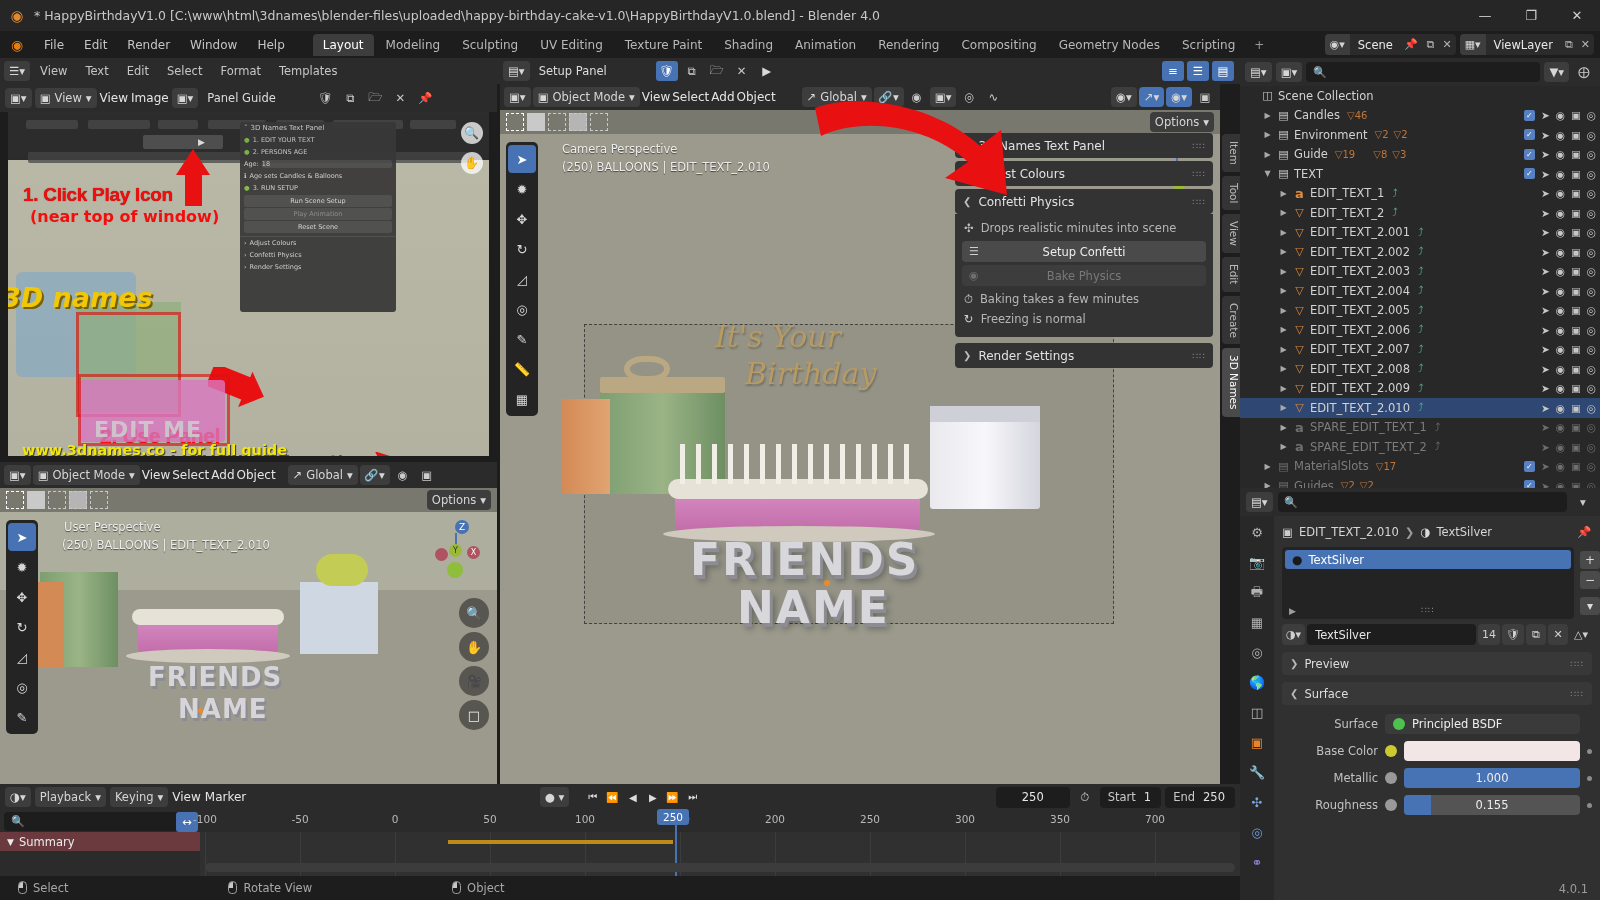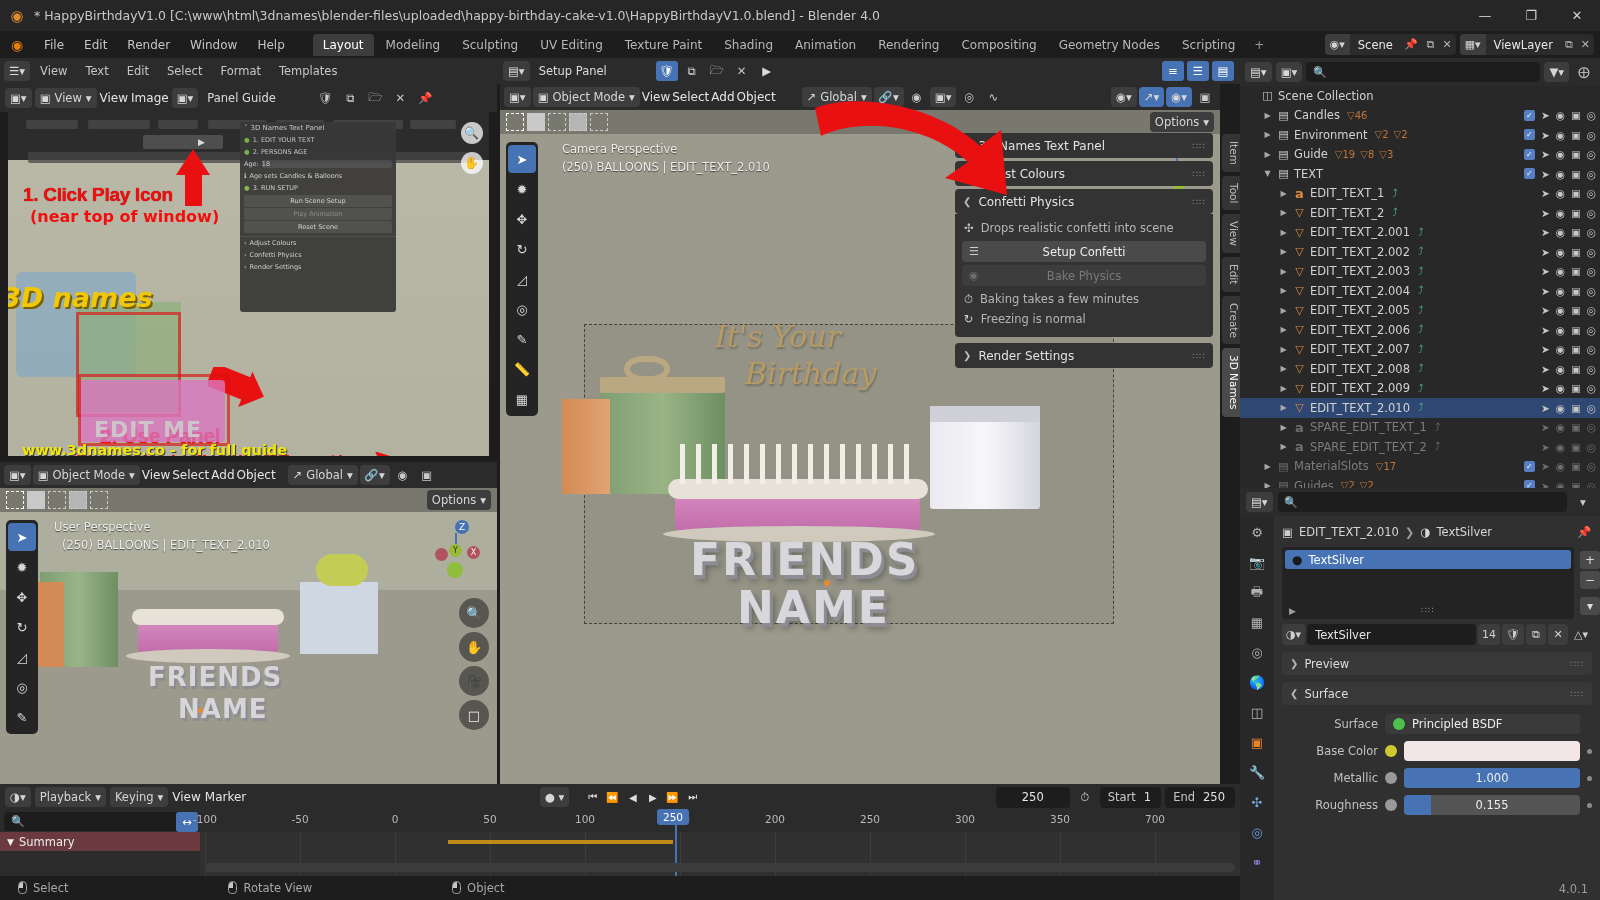--- a/index.html
+++ b/index.html
@@ -474,21 +474,21 @@
       <div style="position:absolute; left:28px; top:70px; width:36px; height:85px; background:#d48a55;"></div>
       <div style="position:absolute; left:300px; top:70px; width:78px; height:72px; background:#cfd7e2;"></div>
       <div style="position:absolute; left:316px; top:42px; width:52px; height:32px; background:#c3cc54; border-radius:26px;"></div>
       <div style="position:absolute; left:138px; top:103px; width:140px; height:40px; background:linear-gradient(180deg,#d98ec4,#c06ba8); border-radius:7px;"></div>
       <div style="position:absolute; left:132px; top:97px; width:152px; height:16px; background:#e7e2d8; border-radius:8px;"></div>
       <div style="position:absolute; left:126px; top:137px; width:164px; height:14px; background:#cfcabd; border-radius:50%;"></div>
       <div style="position:absolute; left:148px; top:150px; color:#d6d6da; font-weight:bold; font-size:26px; letter-spacing:1px; text-shadow:2px 3px 0 #8c8c92;">FRIENDS</div>
       <div style="position:absolute; left:178px; top:182px; color:#d6d6da; font-weight:bold; font-size:26px; letter-spacing:1px; text-shadow:2px 3px 0 #8c8c92;">NAME</div>
       <div style="position:absolute; left:198px; top:196px; width:5px; height:5px; background:#e88b2f; border-radius:50%;"></div>
 
-      <div class="vp-text" style="left:54px; top:8px;">User Perspective</div>
+      <div class="vp-text" style="left:64px; top:8px;">User Perspective</div>
       <div class="vp-text" style="left:62px; top:26px;">(250) BALLOONS | EDIT_TEXT_2.010</div>
 
       <div class="toolbar-v">
         <div class="tool-b on">➤</div>
         <div class="tool-b">✹</div>
         <div class="tool-b">✥</div>
         <div class="tool-b">↻</div>
         <div class="tool-b">◿</div>
         <div class="tool-b">◎</div>
         <div class="tool-b">✎</div>
@@ -521,21 +521,21 @@
       <span class="grip">∷∷</span>
     </div>
     <div class="ap-head">
       <span style="margin-right:7px; color:#bdbdbd; font-size:10px;">❮</span>
       <span>Confetti Physics</span>
       <span class="grip">∷∷</span>
     </div>
     <div class="ap-body">
       <div class="ap-row">
         <span style="color:#bdbdbd;">✣</span>
-        <span>Drops realistic confetti into scene</span>
+        <span>Drops realistic minutes into scene</span>
       </div>
       <div class="ap-btn">
         <span class="bi">☰</span>
         <span>Setup Confetti</span>
       </div>
       <div class="ap-btn disabled">
         <span class="bi">◉</span>
         <span>Bake Physics</span>
       </div>
       <div class="ap-row">
@@ -614,21 +614,21 @@
               <span>◉</span>
               <span>▣</span>
               <span>◎</span>
             </span>
           </div>
           <div class="ol-row" style="padding-left: 20px;">
             <span class="ol-tri">▶</span>
             <span class="ol-ico" style="color: rgb(200, 200, 200);">▤</span>
             <span class="ol-name">Guide</span>
             <span class="ol-counts">
-              <span style="margin-right: 3px;">▽19</span>
+              <span style="margin-right: 16px;">▽19</span>
               <span style="margin-right: 3px;">▽8</span>
               <span style="margin-right: 3px;">▽3</span>
             </span>
             <span class="ol-right">
               <span class="ol-chk">✓</span>
               <span>➤</span>
               <span>◉</span>
               <span>▣</span>
               <span>◎</span>
             </span>

